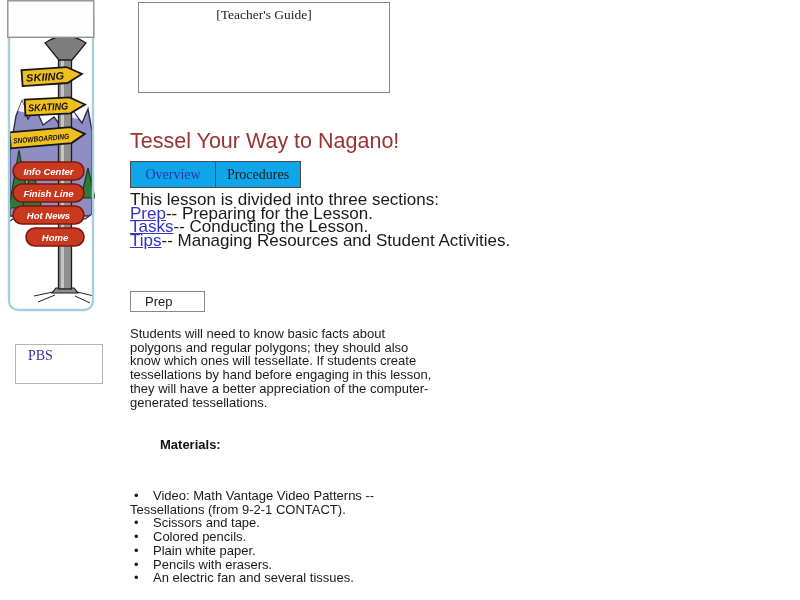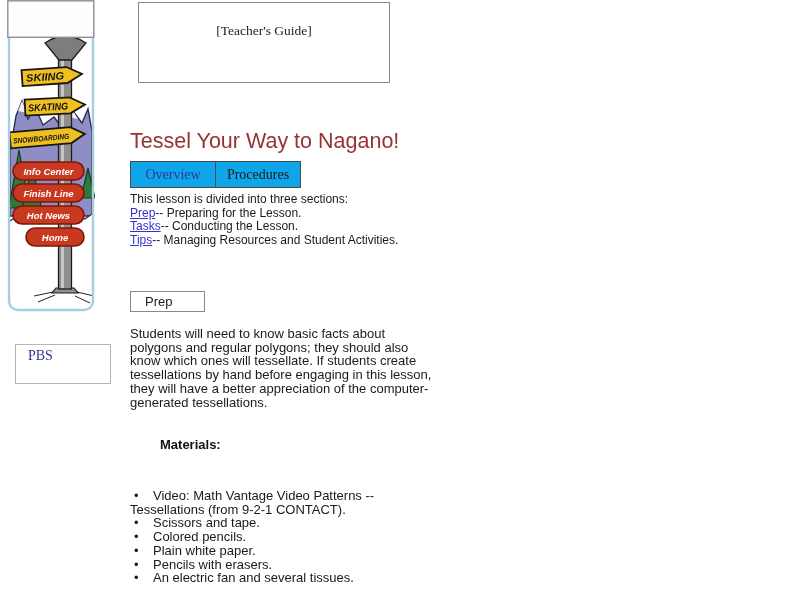--- a/index.html
+++ b/index.html
@@ -13,50 +13,50 @@
   .signpost-svg { position: absolute; left: 7px; top: 0; width: 88px; height: 315px; }
   .sign-text {
     font-family: "Liberation Sans", sans-serif; font-weight: bold; font-style: italic;
     fill: #141414;
   }
   .pill-text {
     font-family: "Liberation Sans", sans-serif; font-weight: bold; font-style: italic;
     fill: #ffffff; text-anchor: middle; font-size: 9.5px;
   }
   .pbs-box {
-    position: absolute; left: 15px; top: 344px; width: 96px; height: 40px;
+    position: absolute; left: 15px; top: 344px; width: 88px; height: 40px;
     border: 1px solid #b5b5b5; background: #fff; cursor: pointer;
   }
   .pbs-box span {
     position: absolute; left: 12px; top: 3px;
     font-family: "Liberation Serif", serif; font-size: 14px; color: #333399;
   }
 
   
   #main { position: absolute; left: 130px; top: 0; width: 335px; height: 600px; }
 
   .tg-box {
-    position: absolute; left: 8px; top: 2px; width: 252px; height: 81px;
-    border: 1px solid #888; background: #fff; text-align: center; padding-top: 20px;
+    position: absolute; left: 8px; top: 2px; width: 252px; height: 91px;
+    border: 1px solid #888; background: #fff; text-align: center; padding-top: 4px;
     font-family: "Liberation Serif", serif; font-size: 13.5px; color: #222;
   }
   .page-title {
     position: absolute; left: 0; top: 129px; white-space: nowrap;
     font-size: 21.5px; font-weight: 400; color: #993333; letter-spacing: 0;
   }
   .tabs { position: absolute; left: 0; top: 161px; display: flex; }
   .tab {
     width: 86px; height: 27px; border: 1px solid #4a4a4a; background: #0ea5e9;
     text-align: center; line-height: 25px; cursor: pointer;
     font-family: "Liberation Serif", serif; font-size: 14px; color: #1c1c1c;
   }
   .tab + .tab { margin-left: -1px; }
   .tab.active { color: #3333aa; }
 
-  .sections { position: absolute; left: 0; top: 193px; font-size: 12px; line-height: 13.7px; color: #1a1a1a; white-space: nowrap; }
+  .sections { position: absolute; left: 0; top: 193px; font-size: 17px; line-height: 13.7px; color: #1a1a1a; white-space: nowrap; }
   .lnk { color: #3333cc; text-decoration: underline; cursor: pointer; }
 
   .prep-box {
     position: absolute; left: 0; top: 291px; width: 75px; height: 21px;
     border: 1px solid #888; background: #fff; padding-left: 14px;
     font-size: 13px; line-height: 19px; color: #1a1a1a;
   }
   .para { position: absolute; left: 0; top: 327px; font-size: 13px; line-height: 13.7px; color: #1a1a1a; white-space: nowrap; }
   .materials-heading { position: absolute; left: 0; top: 437px; font-size: 13px; font-weight: bold; color: #111; padding-left: 30px; }
   .bullets { position: absolute; left: 0; top: 489px; width: 314px; font-size: 13px; line-height: 13.7px; color: #1a1a1a; }

